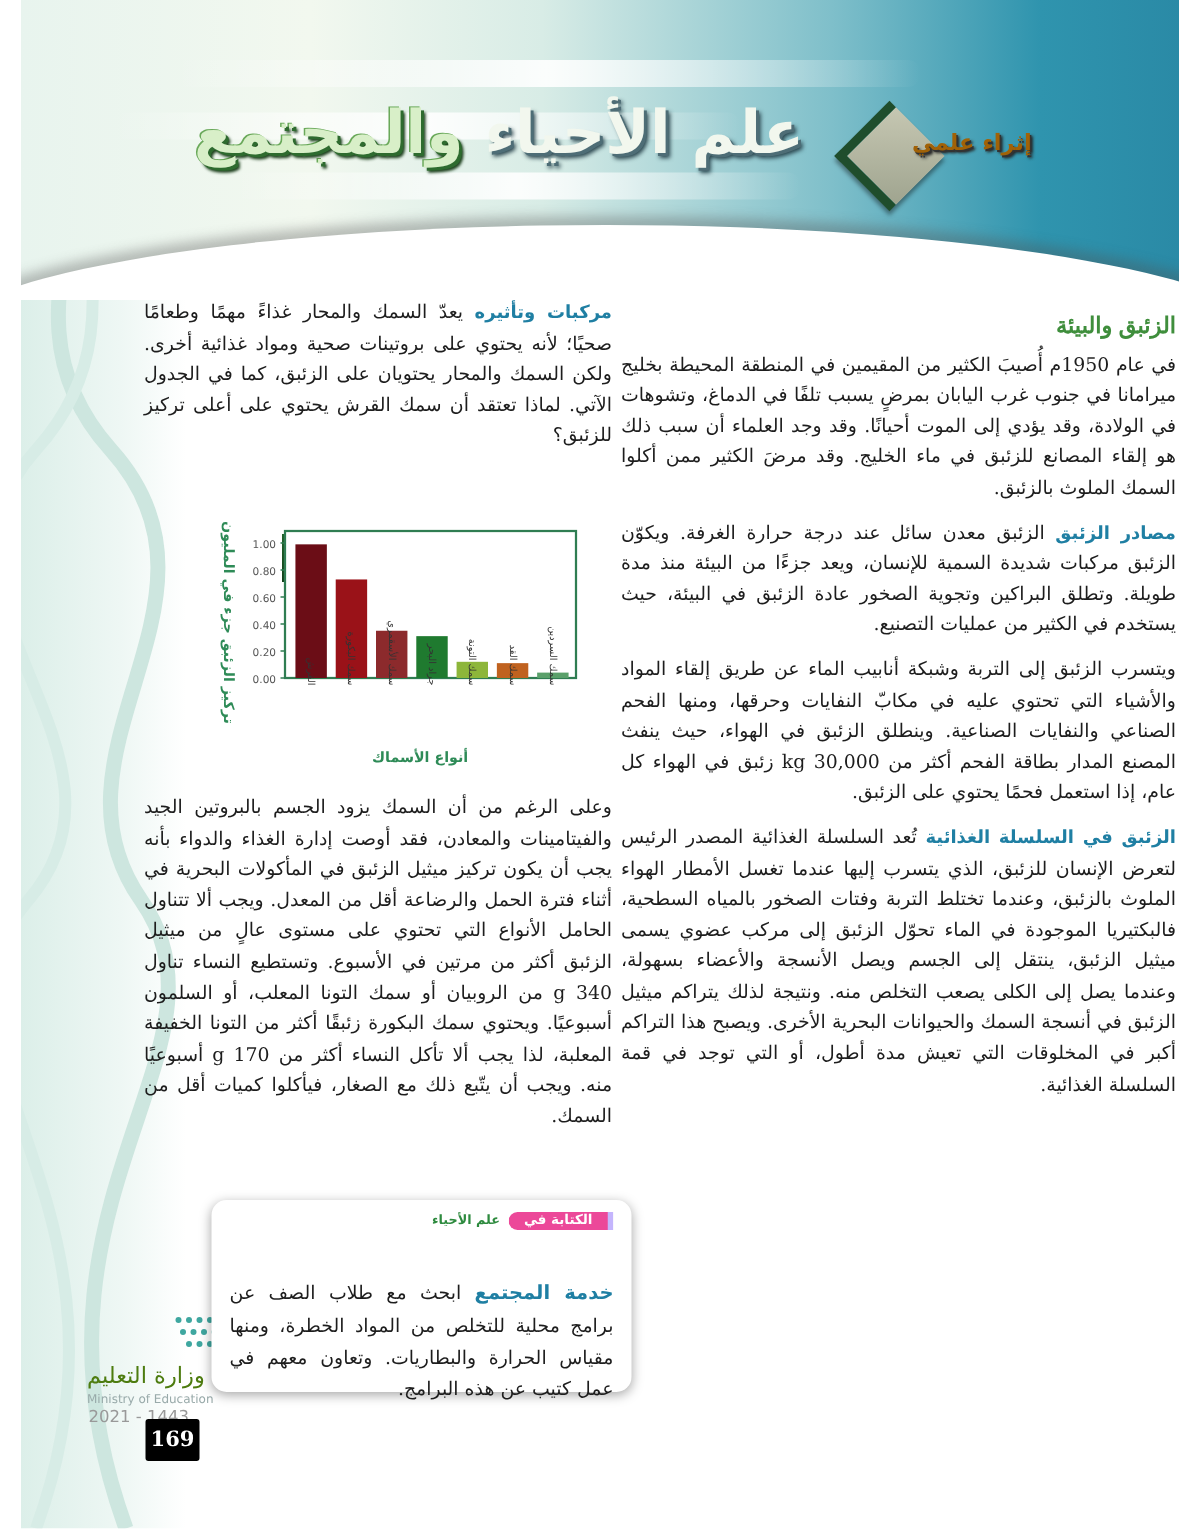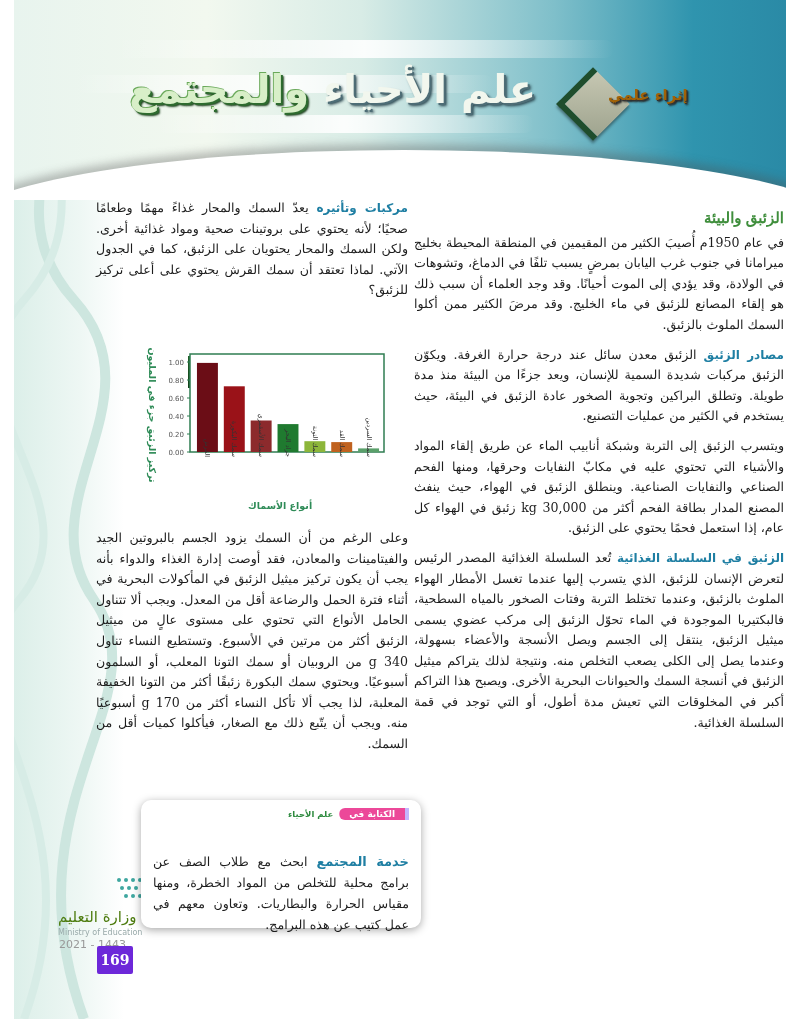--- a/index.html
+++ b/index.html
@@ -40,21 +40,21 @@
   .wb-header{position:absolute;right:12px;top:8px;display:flex;align-items:center;gap:6px;direction:rtl;}
   .wb-tag{background:#ec4899;color:#fff;font-size:9px;font-weight:bold;padding:1px 10px 1px 10px;border-radius:6px 0 0 6px;border-right:4px solid #c4b5fd;
     clip-path:polygon(0 0,100% 0,100% 100%,0 100%,0 100%);}
   .wb-sub{font-size:8.5px;color:#2d8a3e;font-weight:bold;}
   .wb-body{position:absolute;right:12px;left:12px;top:30px;font-family:"DejaVu Serif",serif;font-size:12.6px;line-height:21px;text-align:justify;color:#1d1d1d;margin-top:21px;}
   .wb-body .hl{font-size:13px;}
   .dots{position:absolute;left:100px;top:875px;width:70px;height:26px;}
   .ministry-ar{position:absolute;left:44px;top:908px;font-size:15px;color:#4d7c0f;direction:rtl;white-space:nowrap;}
   .ministry-en{position:absolute;left:44px;top:928px;font-size:8px;color:#9aa;white-space:nowrap;}
   .ministry-year{position:absolute;left:45px;top:938px;font-size:11px;color:#999;white-space:nowrap;}
-  .page-num{position:absolute;left:83px;top:946px;width:36px;height:28px;background:#6d28d9;color:#fff;font-family:"DejaVu Serif",serif;
+  .page-num{position:absolute;left:83px;top:946px;width:36px;height:28px;background:#000000;color:#fff;font-family:"DejaVu Serif",serif;
     font-weight:bold;font-size:14px;text-align:center;line-height:28px;border-radius:2px;}
 </style>
 </head>
 <body>
 
 <div class="page">
 
   <div class="left-deco">
     <svg width="110" height="1019">
       <path d="M20 0 C 90 100, -30 200, 60 300 S 10 500, 80 600 S -10 800, 70 1019" stroke="#cde6df" stroke-width="10" fill="none"></path>

